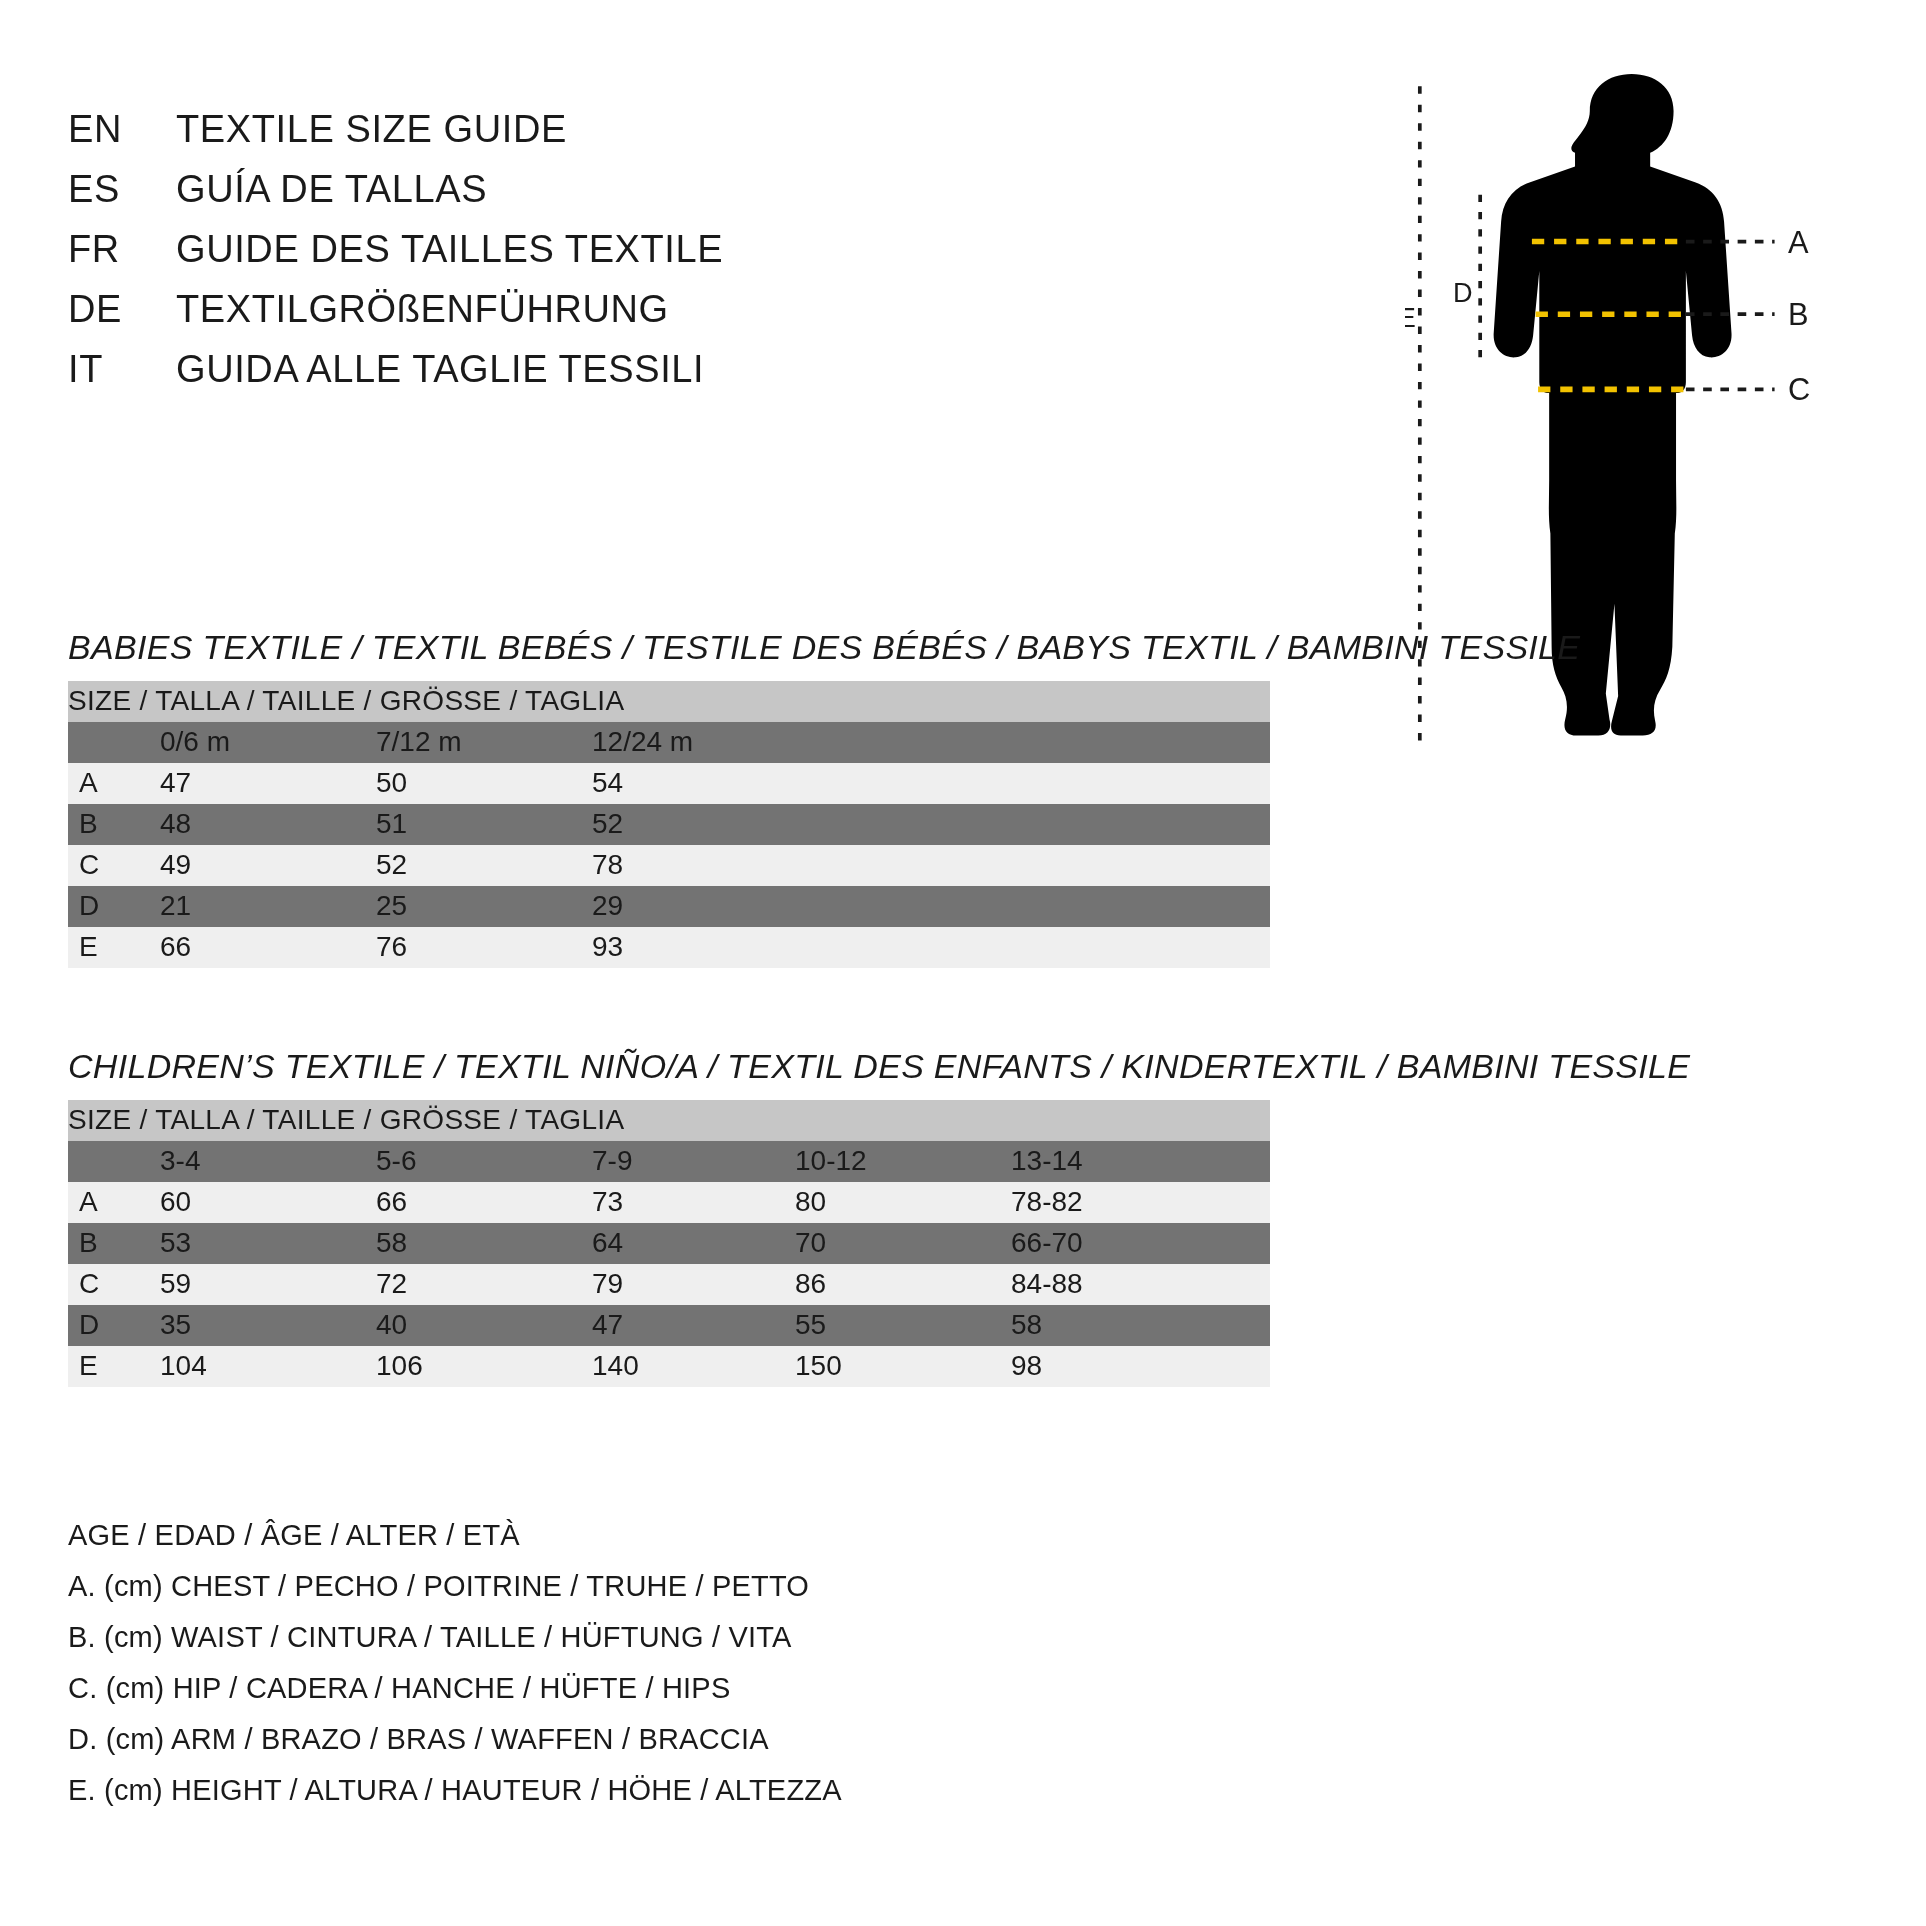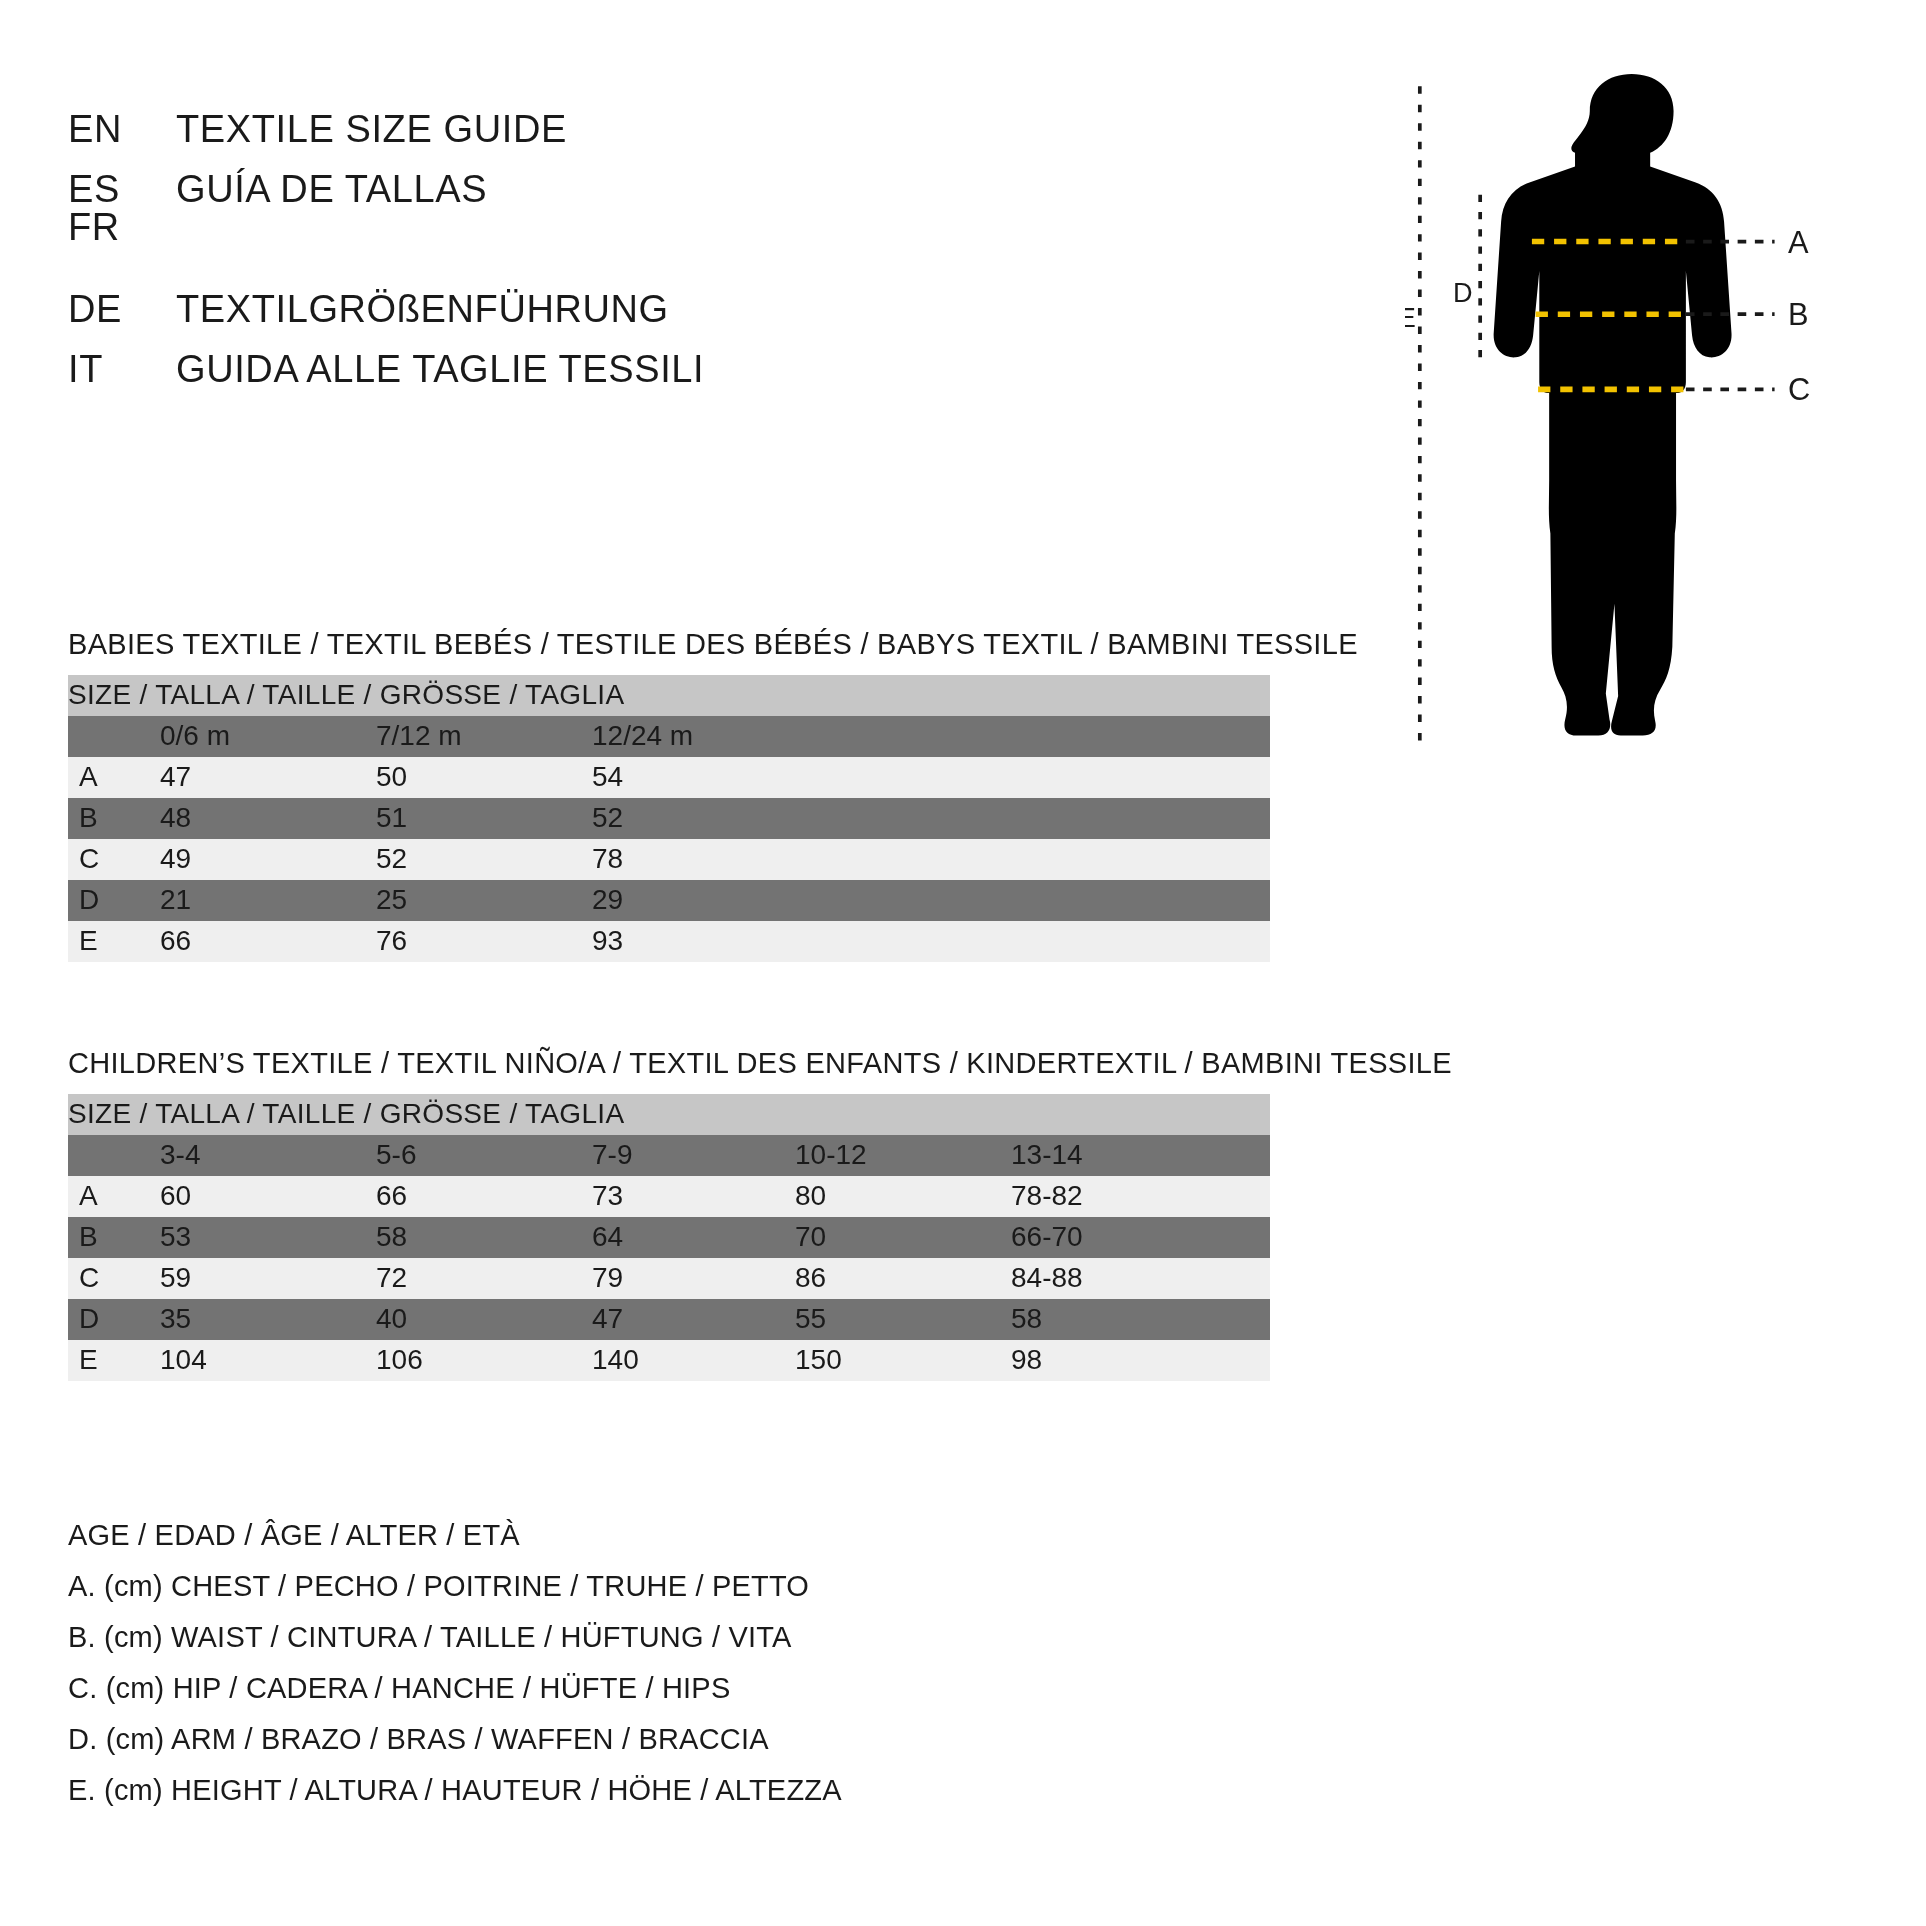--- a/index.html
+++ b/index.html
@@ -61,25 +61,26 @@
   
   .section {
     position: absolute;
     left: 68px;
     width: 1269px;
   }
   .section-1 { top: 628px; }
   .section-2 { top: 1047px; }
 
   .section-title {
-    font-size: 29px;
+    font-size: 34px;
     color: #1a1a1a;
     margin-bottom: 13.6px;
     white-space: nowrap;
     letter-spacing: 0.3px;
+    font-style: italic;
   }
 
   table.size-table {
     border-collapse: collapse;
     width: 1202px;
     table-layout: fixed;
   }
   table.size-table td, table.size-table th {
     font-size: 28px;
     font-weight: normal;
@@ -142,20 +143,21 @@
     <div class="title-row">
       <div class="title-lang">EN</div>
       <div class="title-text">TEXTILE SIZE GUIDE</div>
     </div>
     <div class="title-row">
       <div class="title-lang">ES</div>
       <div class="title-text">GUÍA DE TALLAS</div>
     </div>
     <div class="title-row">
       <div class="title-lang">FR</div>
+      <div class="title-text">GUIDE DES TAILLES TEXTILE</div>
     </div>
     <div class="title-row">
       <div class="title-lang">DE</div>
       <div class="title-text">TEXTILGRÖßENFÜHRUNG</div>
     </div>
     <div class="title-row">
       <div class="title-lang">IT</div>
       <div class="title-text">GUIDA ALLE TAGLIE TESSILI</div>
     </div>
   </div>

